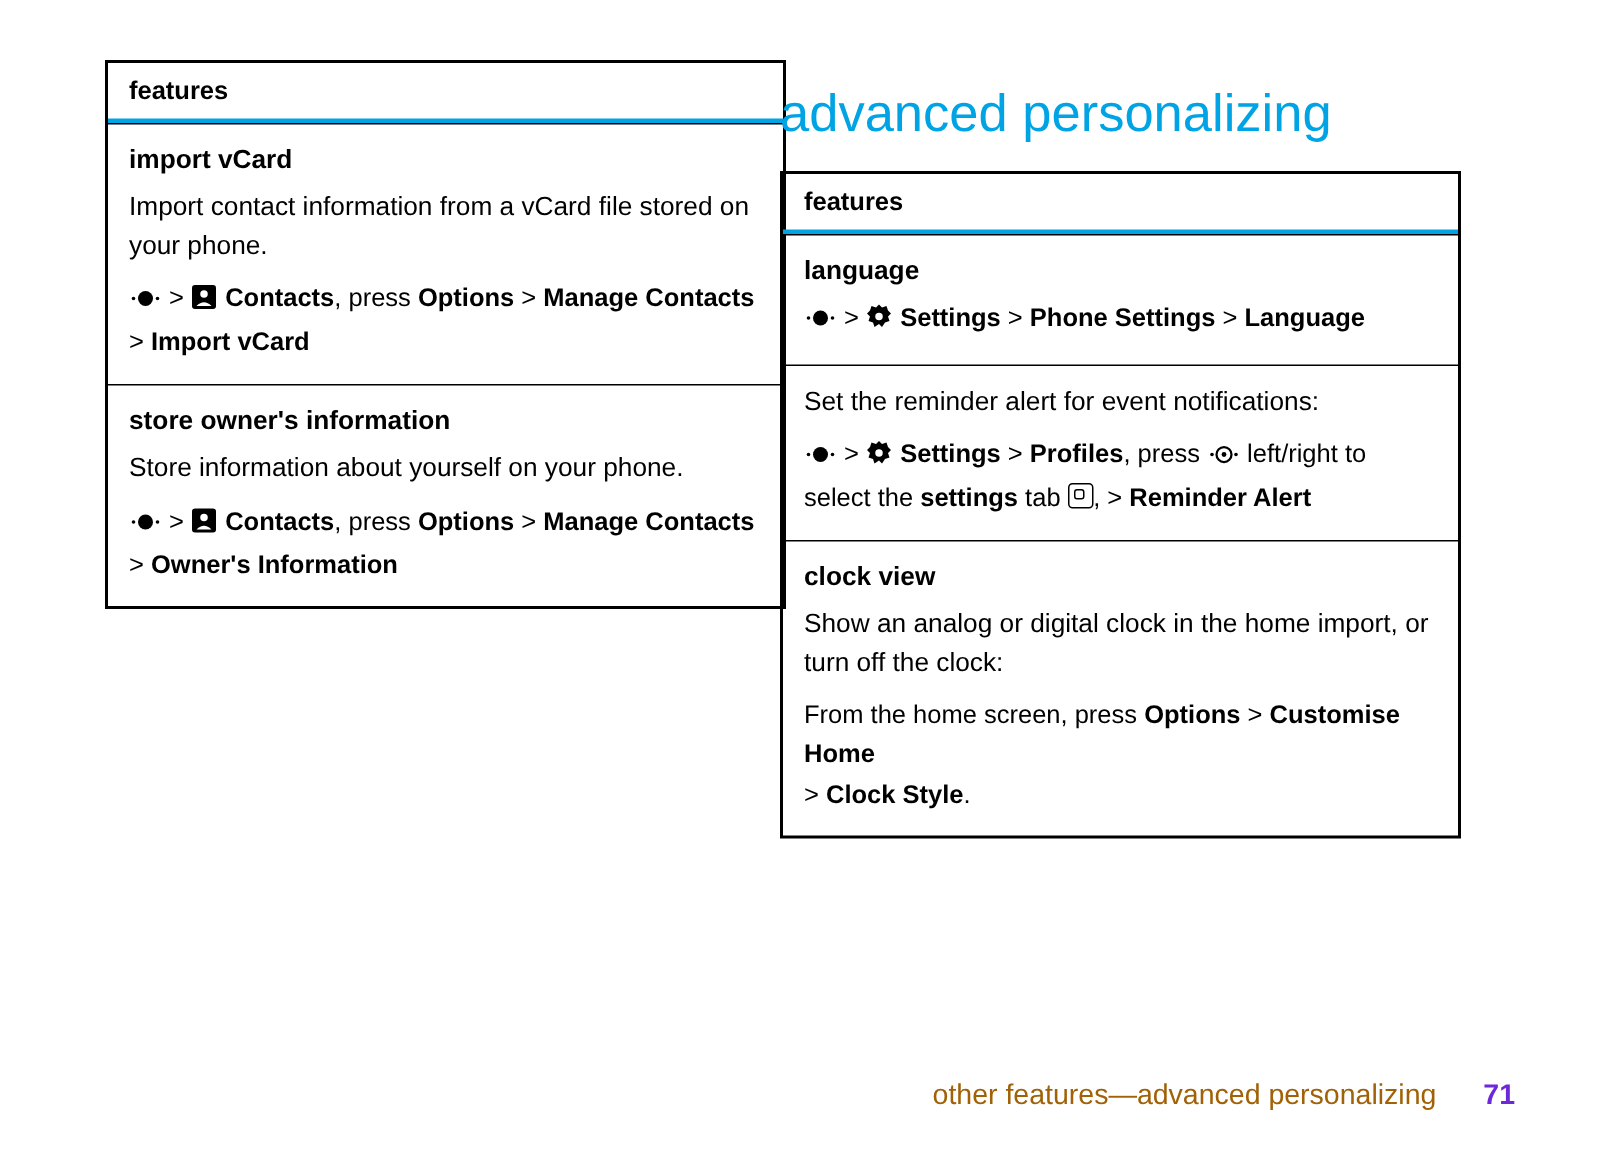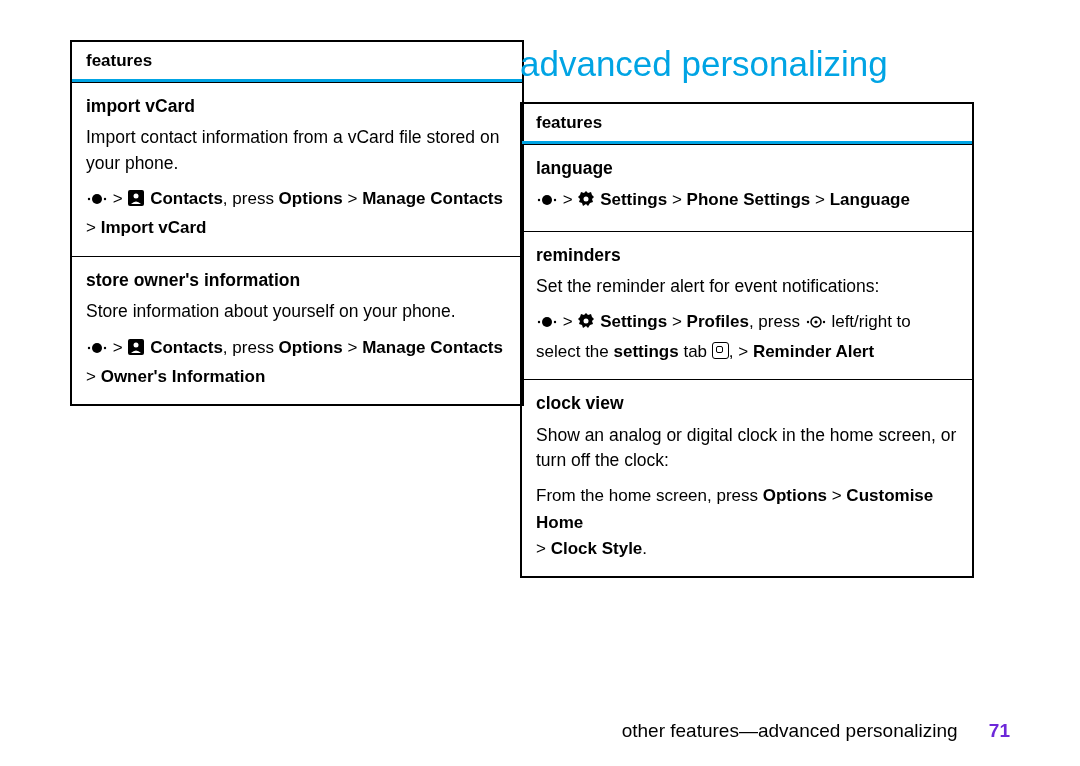--- a/index.html
+++ b/index.html
@@ -21,21 +21,21 @@
   .columns {
     display: flex;
   }
   .col {
     width: 450px;
   }
   .section-title {
     color: #00a4e4;
     font-size: 35px;
     font-weight: 400;
-    margin: 4px 0 18px 0;
+    margin: 16px 0 18px 0;
     letter-spacing: 0px;
   }
   .feature-table {
     border: 2px solid #000;
     width: 100%;
   }
   .ft-header {
     padding: 9px 14px 8px 14px;
     font-weight: bold;
     font-size: 17px;
@@ -66,21 +66,21 @@
     display: inline-block;
     vertical-align: -3px;
   }
   .footer {
     position: absolute;
     bottom: 24px;
     right: 70px;
     font-size: 19px;
   }
   .footer .ftxt {
-    color: #000000;
+    color: #a16207;
     margin-right: 26px;
   }
   .footer .pnum {
     font-weight: bold;
     color: #6d28d9;
   }
   .glyph-tab {
     display:inline-block;
     width:15px; height:15px;
     border:1.5px solid #000;
@@ -169,21 +169,20 @@
             <span> &gt; </span>
             <span class="icon"><svg width="18" height="18">
                   <path d="M9 1 L11 3 L14 2 L15 5 L17 7 L15 9 L16 12 L13 13 L11 16 L9 14 L6 16 L5 13 L2 12 L3 9 L1 7 L3 5 L4 2 L7 3 Z" fill="#000"></path>
                   <circle cx="9" cy="9" r="2.5" fill="#fff"></circle>
                 </svg></span>
             <span class="cond">Settings</span><span> &gt; </span><span class="cond">Phone Settings</span><span> &gt; </span><span class="cond">Language</span>
           </div>
         </div>
 
         <div class="ft-row">
-          <div class="row-title">reminders</div>
           <div class="row-desc">Set the reminder alert for event notifications:</div>
           <div class="nav-line">
             <span class="icon"><svg width="22" height="16">
                   <circle cx="11" cy="8" r="5" fill="#000"></circle>
                   <circle cx="3" cy="8" r="1.2" fill="#000"></circle>
                   <circle cx="19" cy="8" r="1.2" fill="#000"></circle>
                 </svg></span>
             <span> &gt; </span>
             <span class="icon"><svg width="18" height="18">
                   <path d="M9 1 L11 3 L14 2 L15 5 L17 7 L15 9 L16 12 L13 13 L11 16 L9 14 L6 16 L5 13 L2 12 L3 9 L1 7 L3 5 L4 2 L7 3 Z" fill="#000"></path>
@@ -195,21 +194,21 @@
                   <circle cx="11" cy="8" r="1.6" fill="#000"></circle>
                   <circle cx="3" cy="8" r="1.2" fill="#000"></circle>
                   <circle cx="19" cy="8" r="1.2" fill="#000"></circle>
                 </svg></span>
             <span> left/right to select the </span><span class="bold">settings</span><span> tab </span><span class="glyph-tab"></span><span>, </span><span> &gt; </span><span class="cond">Reminder Alert</span>
           </div>
         </div>
 
         <div class="ft-row">
           <div class="row-title">clock view</div>
-          <div class="row-desc">Show an analog or digital clock in the home screen, or turn off the clock:</div>
+          <div class="row-desc">Show an analog or digital clock in the home import, or turn off the clock:</div>
           <div class="nav-line">
             <span>From the home screen, press </span><span class="cond">Options</span><span> &gt; </span><span class="cond">Customise Home</span>
             <br>
             <span> &gt; </span><span class="cond">Clock Style</span><span>.</span>
           </div>
         </div>
       </div>
     </div>
   </div>
 

